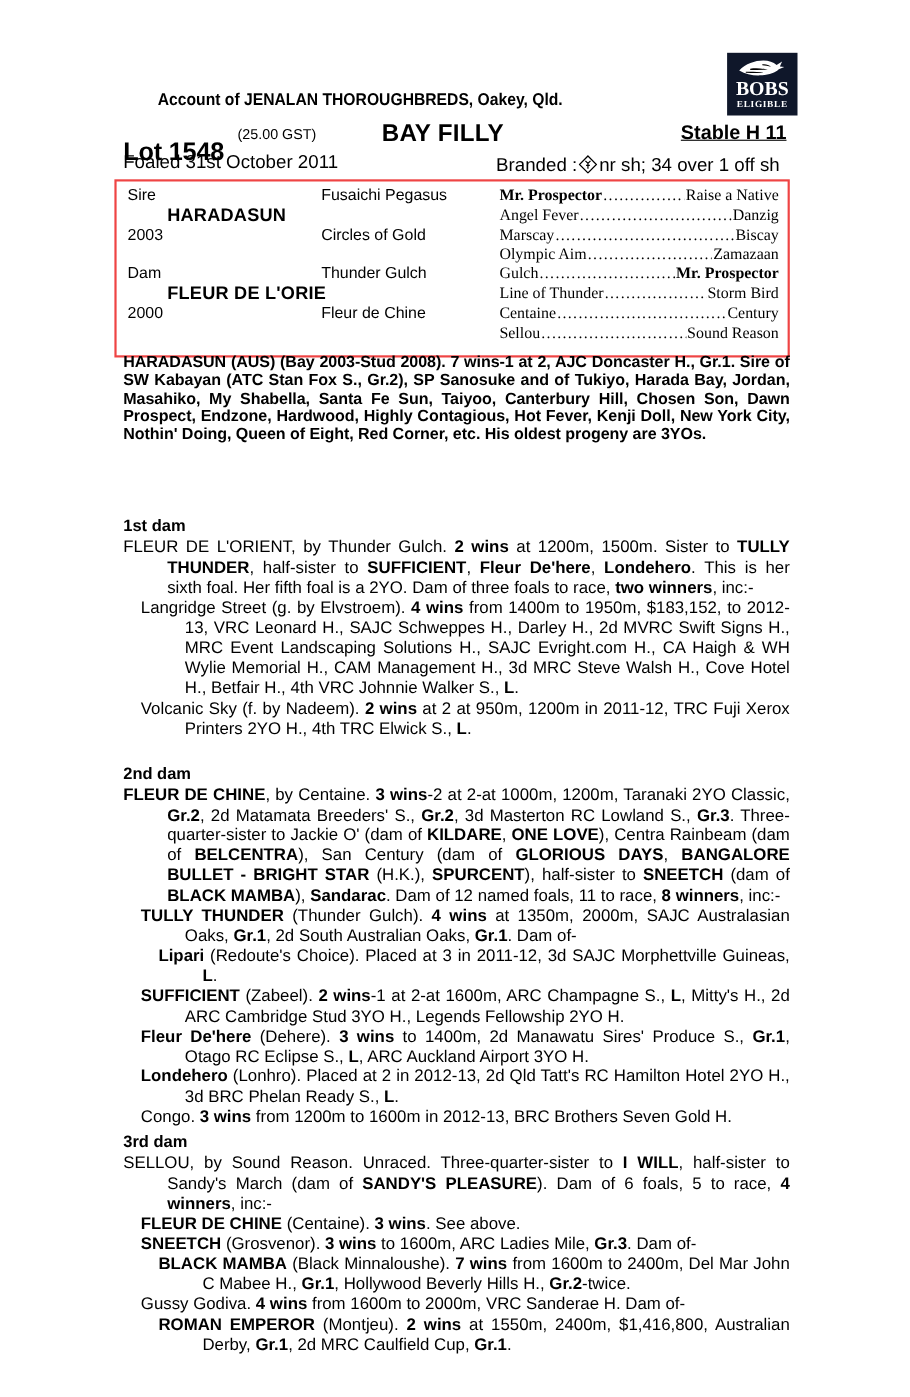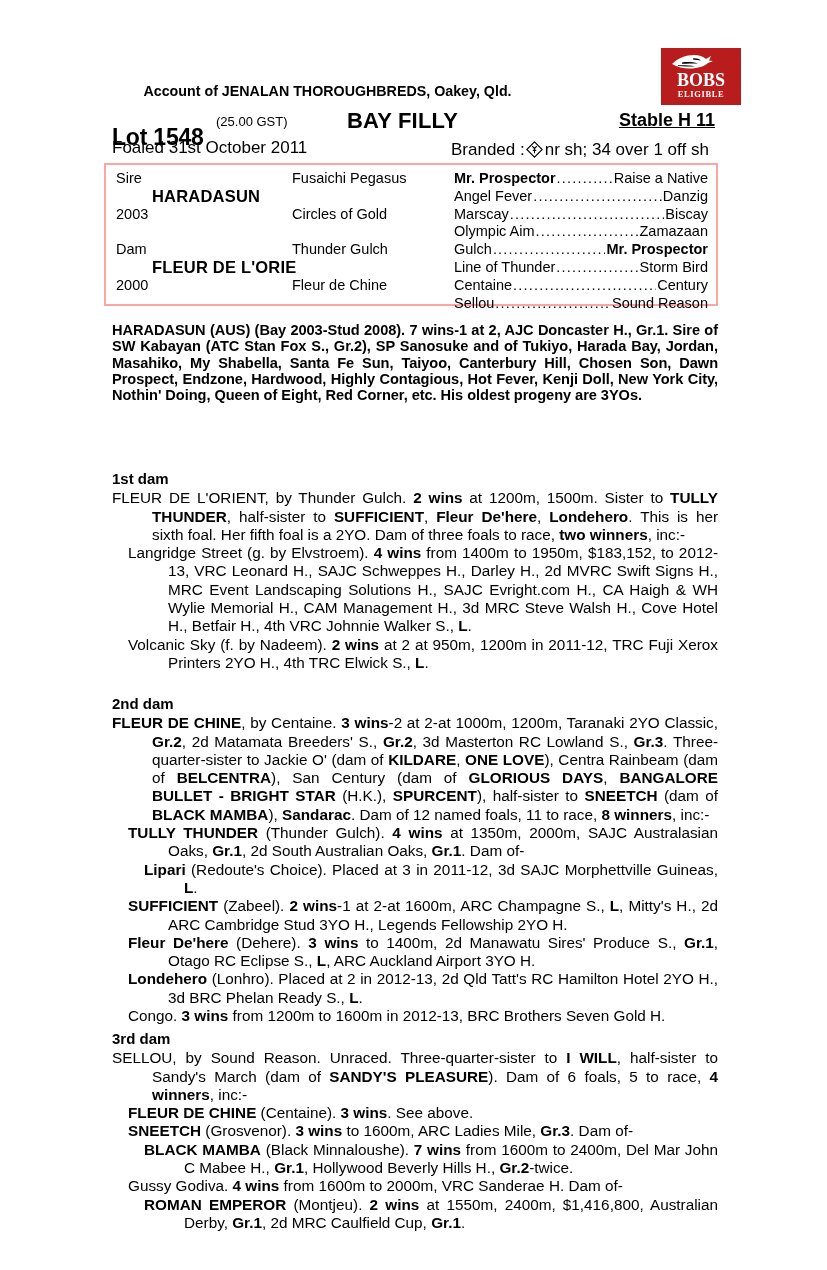--- a/index.html
+++ b/index.html
@@ -20,23 +20,23 @@
     width: 827px;
     height: 1270px;
     box-sizing: border-box;
   }
 
   
   .bobs-logo {
     position: absolute;
     left: 661px;
     top: 48px;
-    width: 80px;
+    width: 64px;
     height: 57px;
-    background: #b91c1c;
+    background: #0f172a;
     color: #ffffff;
     text-align: center;
     overflow: hidden;
   }
   .bobs-logo .horse {
     position: absolute;
     left: 7px;
     top: 5px;
     width: 46px;
     height: 19px;
@@ -143,22 +143,22 @@
     top: 3px;
     margin: 0 2px 0 1px;
   }
 
   
   .ped-box {
     position: absolute;
     left: 104px;
     top: 163px;
     width: 614px;
-    height: 143px;
-    border: 2px solid #fca5a5;
+    height: 162px;
+    border: 2px solid #ef4444;
     box-sizing: border-box;
   }
   .ped-col1 {
     position: absolute;
     left: 10px;
     top: 5px;
     width: 180px;
     font-size: 14.5px;
   }
   .ped-col2 {
@@ -167,20 +167,21 @@
     top: 5px;
     width: 170px;
     font-size: 14.5px;
   }
   .ped-col3 {
     position: absolute;
     left: 348px;
     top: 5px;
     right: 8px;
     font-size: 14.5px;
+    font-family: Liberation Serif, serif;
   }
   .ped-line {
     height: 17.8px;
     line-height: 17.8px;
     white-space: nowrap;
     overflow: hidden;
   }
   .ped-line.big {
     font-weight: bold;
     font-size: 16.5px;

